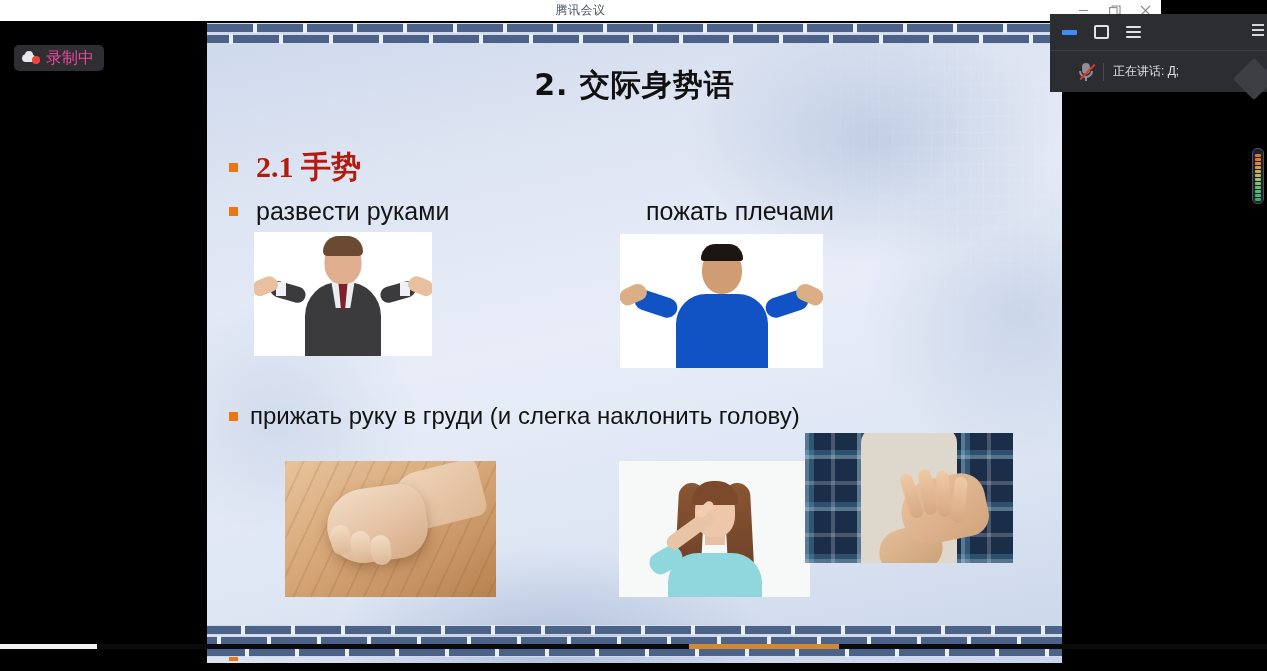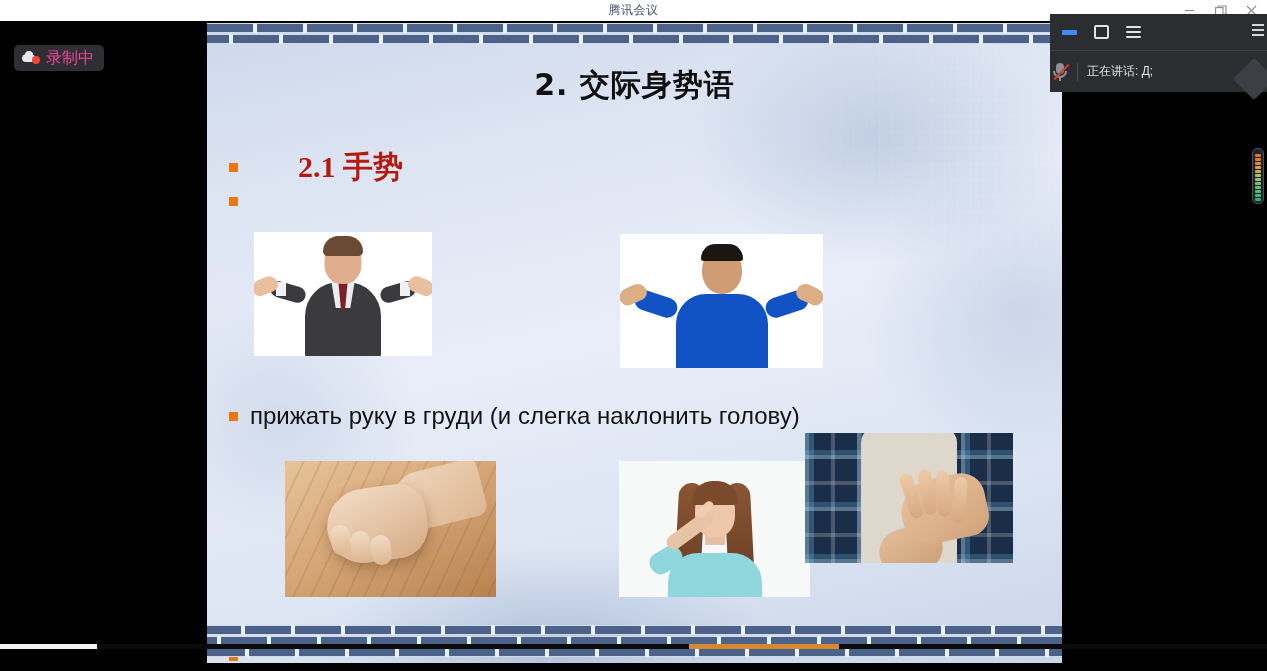--- a/index.html
+++ b/index.html
@@ -6,21 +6,21 @@
   html, body {
     width: 1267px; height: 671px;
     overflow: hidden;
     background: #000;
     font-family: "Liberation Sans", "DejaVu Sans", sans-serif;
   }
   #app { position: relative; width: 1267px; height: 671px; background: #000; }
 
   
   .titlebar {
-    position: absolute; left: 0; top: 0; width: 1267px; height: 21px;
+    position: absolute; left: 0; top: 0; width: 1161px; height: 21px;
     background: #ffffff;
     display: flex; align-items: center; justify-content: center;
   }
   .titlebar-text {
     font-size: 12px; color: #4a5268; letter-spacing: .5px;
   }
   .win-controls {
     position: absolute; right: 0; top: 0; height: 21px;
     display: flex; align-items: center;
   }
@@ -120,21 +120,21 @@
     width: 9px; height: 9px; background: #eb7711; flex: 0 0 9px;
   }
   .row-line {
     position: absolute; display: flex; align-items: center; gap: 18px;
   }
   .sub-21 {
     left: 22px; top: 124px;
   }
   .sub-21 .txt {
     font-family: "Liberation Serif", "DejaVu Serif", serif;
-    font-weight: bold; font-size: 30px; color: #b51a0e; margin-left: 42px;
+    font-weight: bold; font-size: 30px; color: #b51a0e;
   }
   .line-a { left: 22px; top: 174px; }
   .line-a .txt {
     font-size: 25px; color: #131313; font-weight: 400;
   }
   .line-a .txt2 {
     position: absolute; left: 390px; top: 0;
     font-size: 25px; color: #131313; white-space: nowrap;
   }
   .line-b { left: 22px; top: 379px; gap: 12px; }
@@ -341,21 +341,21 @@
   .fp-hamburger { width: 15px; height: 12px; display: flex; flex-direction: column; justify-content: space-between; }
   .fp-hamburger i { display: block; height: 2px; background: #e3e3e5; border-radius: 1px; }
   .fp-right-menu {
     position: absolute; right: 3px; top: 10px;
     width: 12px; height: 12px; display: flex; flex-direction: column; justify-content: space-between;
   }
   .fp-right-menu i { display: block; height: 2px; background: #d6d6d8; }
   .fp-divider-h { height: 1px; background: #3c3e43; }
   .fp-bottom {
     height: 41px; display: flex; align-items: center; gap: 9px;
-    padding-left: 2px; position: relative;
+    padding-left: 28px; position: relative;
   }
   .mic-muted { position: relative; width: 16px; height: 20px; }
   .mic-muted .cap {
     position: absolute; left: 4px; top: 1px; width: 8px; height: 11px;
     background: #8e9094; border-radius: 4px;
   }
   .mic-muted .arc {
     position: absolute; left: 1px; top: 9px; width: 14px; height: 7px;
     border: 2px solid #8e9094; border-top: none; border-radius: 0 0 8px 8px;
   }
@@ -469,20 +469,24 @@
     <div class="slide-inner">
       <div class="slide-title">2.   交际身势语</div>
 
       <div class="row-line sub-21">
         <span class="bullet-sq"></span>
         <span class="txt">2.1 手势</span>
       </div>
 
       <div class="row-line line-a">
         <span class="bullet-sq"></span>
+        <span style="position:relative;">
+          <span class="txt">развести руками</span>
+          <span class="txt2">пожать плечами</span>
+        </span>
       </div>
 
       <div class="row-line line-b">
         <span class="bullet-sq"></span>
         <span class="txt">прижать руку в груди (и слегка наклонить голову)</span>
       </div>
 
 
       <div class="bullet-last"></div>
 

